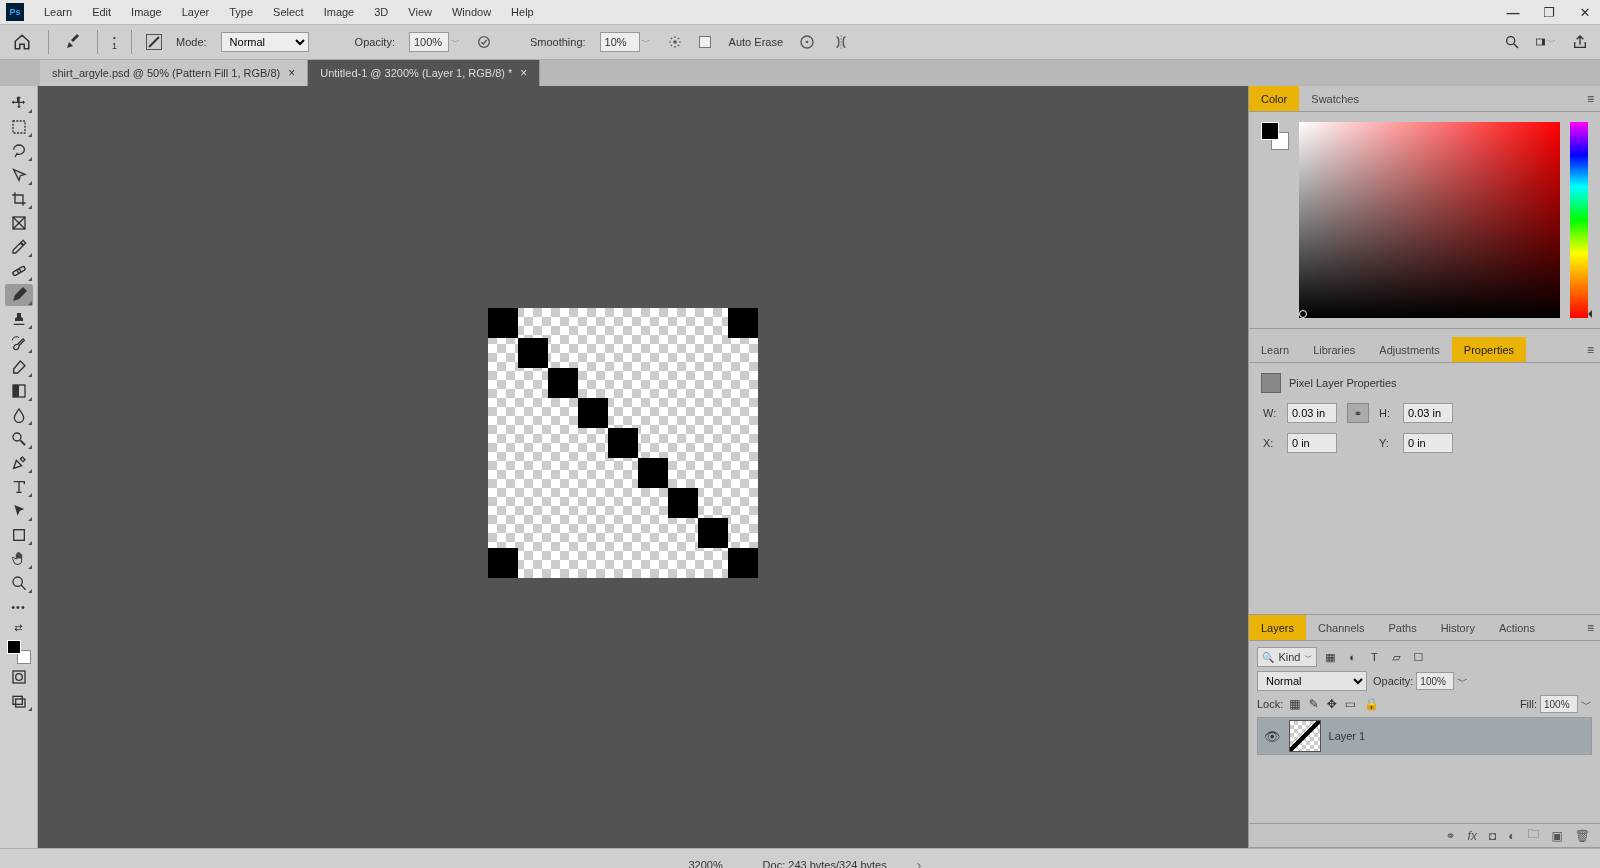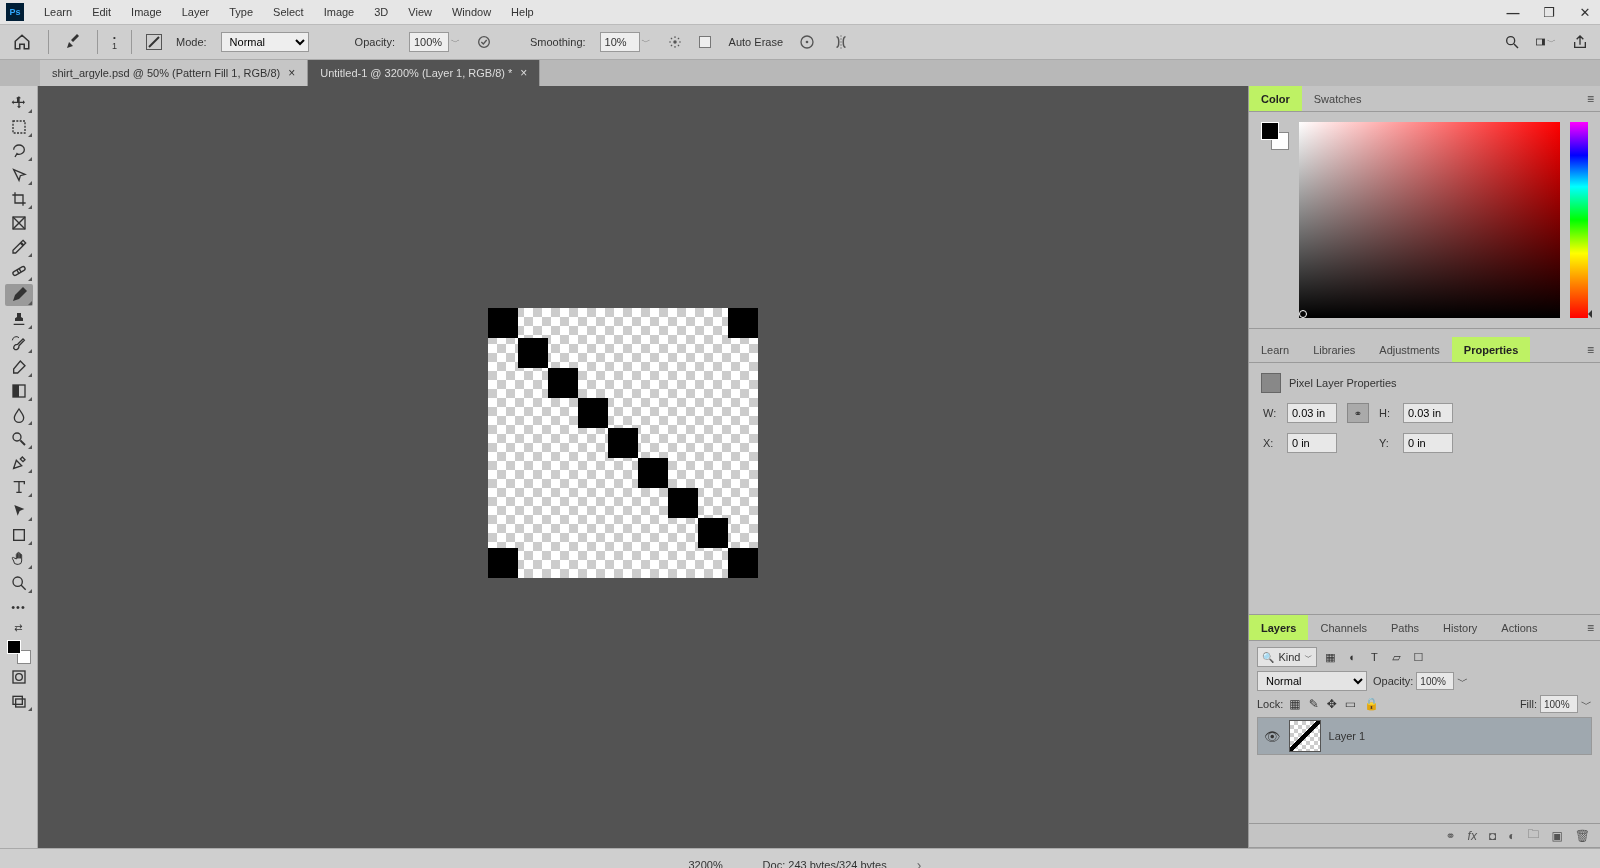--- a/index.html
+++ b/index.html
@@ -54,21 +54,21 @@
   background-size:18px 18px;
   background-position:0 0,9px 9px;
 }
 .blk{position:absolute;background:#000;}
 
 
 .rightcol { width:352px; background:#c4c4c4; display:flex; flex-direction:column; border-left:1px solid #999;}
 .panel { border-bottom:1px solid #9a9a9a; background:#c4c4c4; display:flex;flex-direction:column;}
 .panel .tabs { height:26px; display:flex; align-items:center; background:#c4c4c4; border-bottom:1px solid #9a9a9a;position:relative;}
 .panel .tabs .tab { padding:0 12px; height:100%;display:flex;align-items:center; font-size:11px; color:#444;}
-.panel .tabs .tab.active { background:#bef264; font-weight:bold; color:#222;}
+.panel .tabs .tab.active { background:#eab308; font-weight:normal; color:#222;}
 .panel .tabs .menuic{position:absolute;right:6px;top:6px;font-size:12px;color:#444;}
 .panel .body { padding:10px 12px; }
 
 
 .colorbody{display:flex;gap:10px;padding:10px;}
 .colorbody .fgbg{position:relative;width:28px;height:28px;}
 .colorbody .fgbg .f{position:absolute;width:18px;height:18px;background:#000;border:1px solid #fff;left:0;top:0;z-index:2;}
 .colorbody .fgbg .b{position:absolute;width:18px;height:18px;background:#fff;border:1px solid #888;right:0;bottom:0;}
 .colorfield{flex:1;height:196px;background:linear-gradient(to bottom,rgba(0,0,0,0) 0%,#000 100%),linear-gradient(to right,#fff 0%,#ff0000 100%);position:relative;}
 .colorfield:before{content:"";position:absolute;left:0;bottom:0;width:6px;height:6px;border:1px solid #fff;border-radius:50%;}

